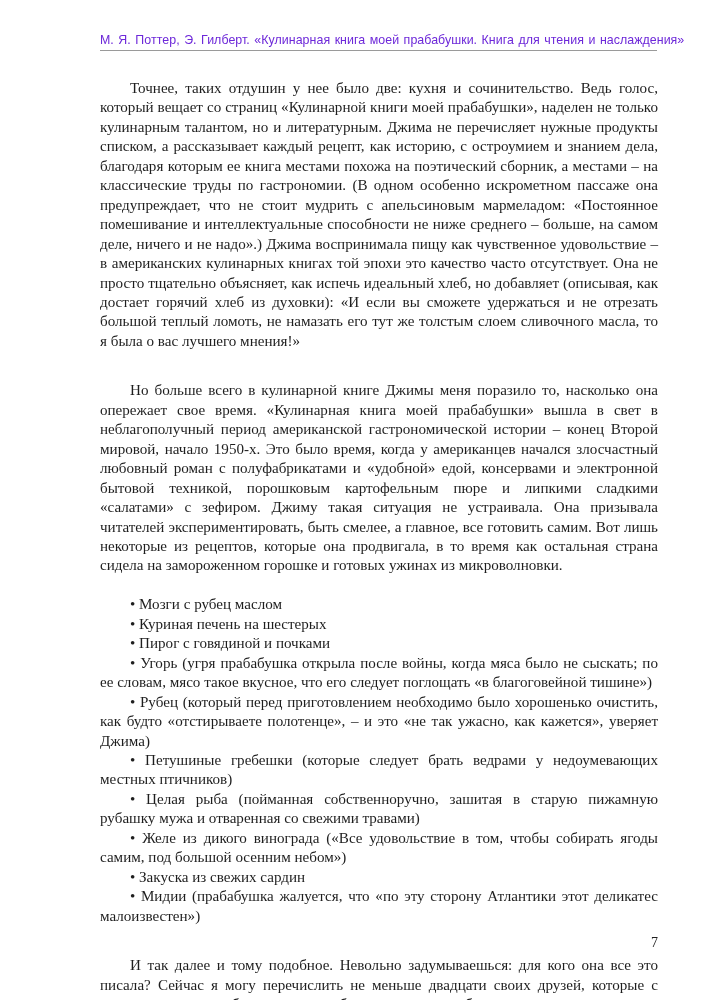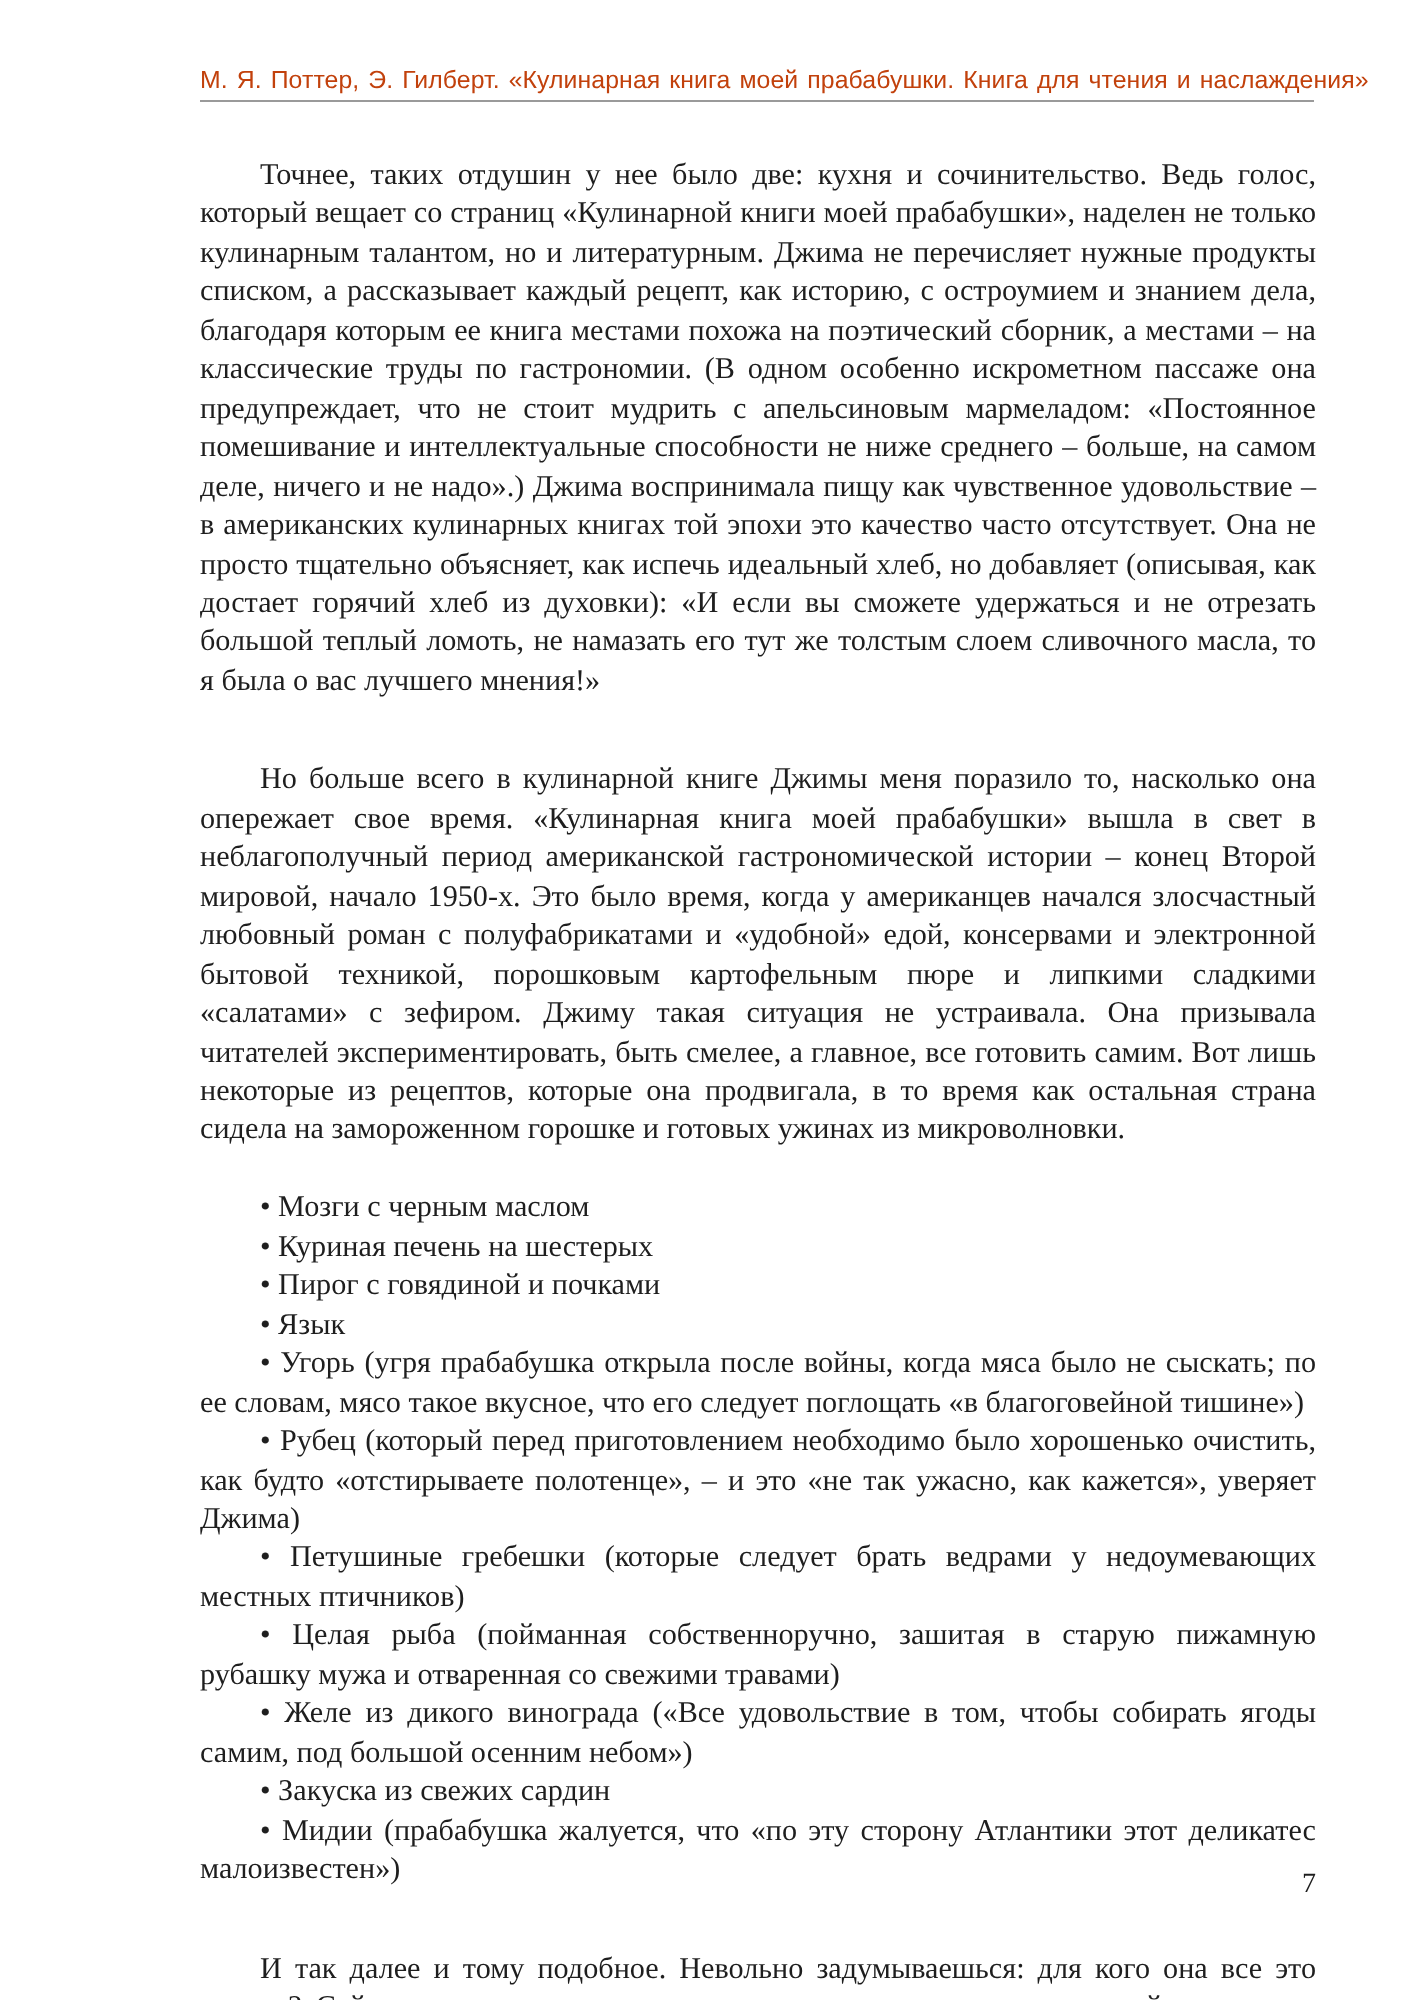--- a/index.html
+++ b/index.html
@@ -1,20 +1,20 @@
 <!DOCTYPE html>
 <html><head>
   <meta charset="utf-8">
   <style>
     html, body { margin: 0; padding: 0; background: #ffffff; }
     body { width: 707px; height: 1000px; position: relative; overflow: hidden; }
     .header {
       position: absolute; left: 100px; top: 33px; width: 557px;
       font-family: "Liberation Sans", sans-serif; font-size: 12.4px;
-      color: #c2410c; letter-spacing: 0.05px; white-space: nowrap;
+      color: #6d28d9; letter-spacing: 0.05px; white-space: nowrap;
       word-spacing: 1px;
     }
     .header-rule {
       position: absolute; left: 100px; top: 50px; width: 557px; height: 1px;
       background: #9a9a9a;
     }
     .content {
       position: absolute; left: 100px; top: 79px; width: 558px;
       font-family: "Liberation Serif", serif; font-size: 15.1px;
       line-height: 19.45px; color: #1e1e1e; text-align: justify;
@@ -32,24 +32,23 @@
 </head>
 <body>
 
 <div class="header">М.  Я.  Поттер, Э.  Гилберт.  «Кулинарная книга моей прабабушки. Книга для чтения и наслаждения»</div>
 <div class="header-rule"></div>
 
 <div class="content">
   <p>Точнее, таких отдушин у нее было две: кухня и сочинительство. Ведь голос, который вещает со страниц «Кулинарной книги моей прабабушки», наделен не только кулинарным талантом, но и литературным. Джима не перечисляет нужные продукты списком, а рассказывает каждый рецепт, как историю, с остроумием и знанием дела, благодаря которым ее книга местами похожа на поэтический сборник, а местами – на классические труды по гастрономии. (В одном особенно искрометном пассаже она предупреждает, что не стоит мудрить с апельсиновым мармеладом: «Постоянное помешивание и интеллектуальные способности не ниже среднего – больше, на самом деле, ничего и не надо».) Джима воспринимала пищу как чувственное удовольствие – в американских кулинарных книгах той эпохи это качество часто отсутствует. Она не просто тщательно объясняет, как испечь идеальный хлеб, но добавляет (описывая, как достает горячий хлеб из духовки): «И если вы сможете удержаться и не отрезать большой теплый ломоть, не намазать его тут же толстым слоем сливочного масла, то я была о вас лучшего мнения!»</p>
   <p class="gap">Но больше всего в кулинарной книге Джимы меня поразило то, насколько она опережает свое время. «Кулинарная книга моей прабабушки» вышла в свет в неблагополучный период американской гастрономической истории – конец Второй мировой, начало 1950-х. Это было время, когда у американцев начался злосчастный любовный роман с полуфабрикатами и «удобной» едой, консервами и электронной бытовой техникой, порошковым картофельным пюре и липкими сладкими «салатами» с зефиром. Джиму такая ситуация не устраивала. Она призывала читателей экспериментировать, быть смелее, а главное, все готовить самим. Вот лишь некоторые из рецептов, которые она продвигала, в то время как остальная страна сидела на замороженном горошке и готовых ужинах из микроволновки.</p>
   <ul class="list">
-    <li class="short">• Мозги с черным маслом</li>
+    <li class="short">• Мозги с рубец маслом</li>
     <li class="short">• Куриная печень на шестерых</li>
     <li class="short">• Пирог с говядиной и почками</li>
-    <li class="short">• Язык</li>
     <li>• Угорь (угря прабабушка открыла после войны, когда мяса было не сыскать; по ее словам, мясо такое вкусное, что его следует поглощать «в благоговейной тишине»)</li>
     <li>• Рубец (который перед приготовлением необходимо было хорошенько очистить, как будто «отстирываете полотенце», – и это «не так ужасно, как кажется», уверяет Джима)</li>
     <li>• Петушиные гребешки (которые следует брать ведрами у недоумевающих местных птичников)</li>
     <li>• Целая рыба (пойманная собственноручно, зашитая в старую пижамную рубашку мужа и отваренная со свежими травами)</li>
     <li>• Желе из дикого винограда («Все удовольствие в том, чтобы собирать ягоды самим, под большой осенним небом»)</li>
     <li class="short">• Закуска из свежих сардин</li>
     <li>• Мидии (прабабушка жалуется, что «по эту сторону Атлантики этот деликатес малоизвестен»)</li>
   </ul>
   <p class="gap">И так далее и тому подобное. Невольно задумываешься: для кого она все это писала? Сейчас я могу перечислить не меньше двадцати своих друзей, которые с радостью взялись бы очищать рубец или есть гребешки со свежеощипанного петушка, но это сейчас, в начале XXI века, когда бесстрашные кулинарные эксперименты в моде. Но Джима писала свою книгу на заре беби-бума, когда ничего такого не было. Наверное, поэтому ее книга не пере-</p>
 </div>

